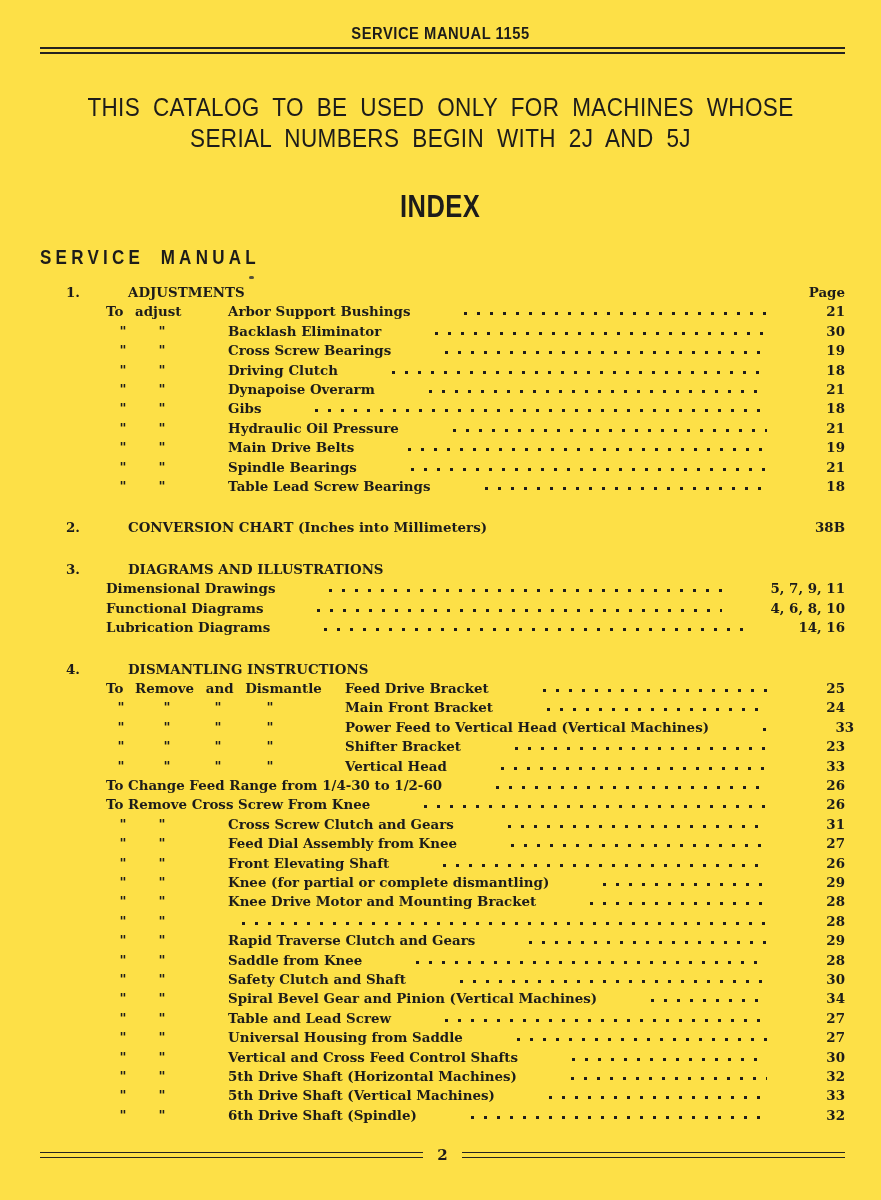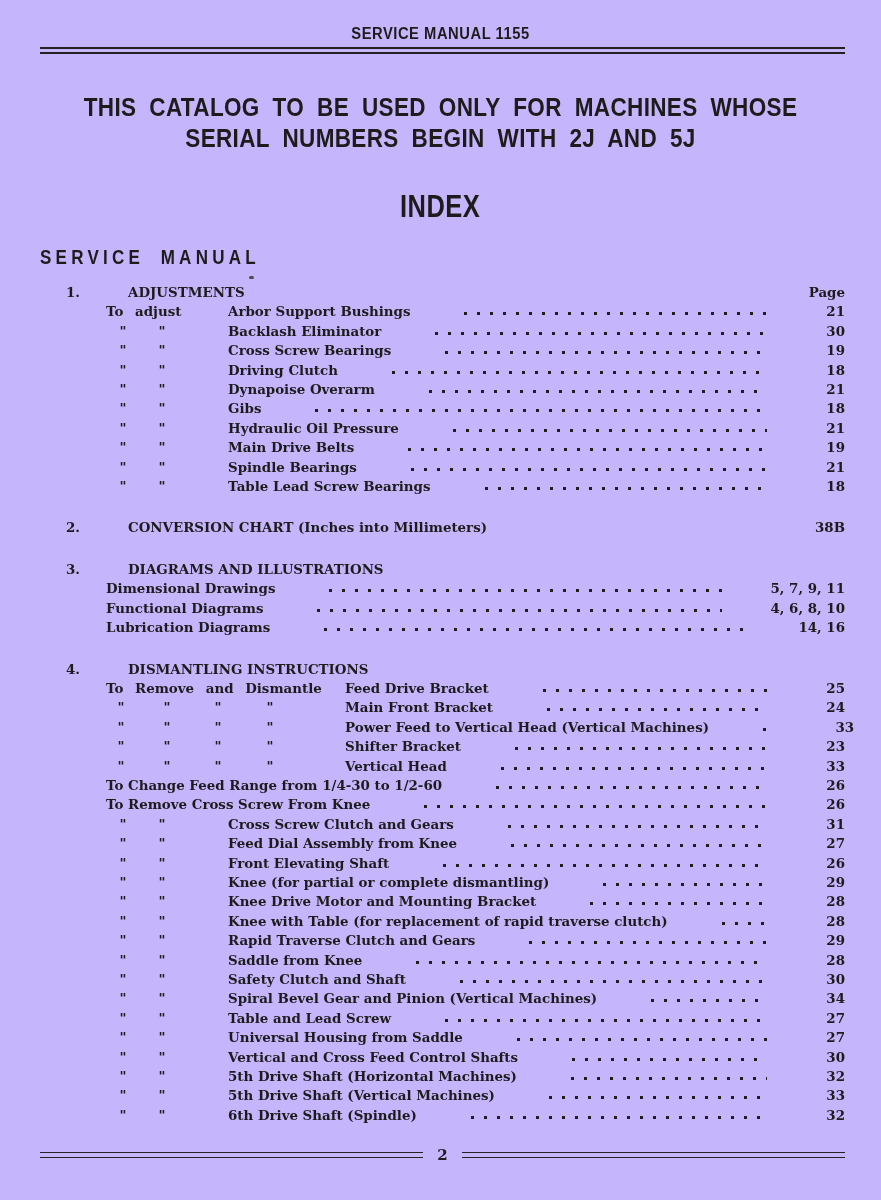--- a/index.html
+++ b/index.html
@@ -1,20 +1,20 @@
 <!DOCTYPE html>
 <html><head>
 <meta charset="utf-8">
 <style>
   html,body{margin:0;padding:0;background:#e8e8e6;}
   .page{
     position:relative;
     width:881px;height:1200px;
     margin:0 auto;
-    background:#c4b5fd;
+    background:#fde047;
     color:#1d1c1a;
     overflow:hidden;
     font-family:"DejaVu Serif", serif;
   }
   
   .header-title{
     position:absolute;top:25px;left:0;width:100%;
     text-align:center;
     font-family:"Liberation Sans", sans-serif;
     font-weight:700;font-size:16px;letter-spacing:0.6px;
@@ -24,21 +24,21 @@
     position:absolute;top:47px;left:40px;right:36px;
     height:3px;
     border-top:2px solid #242220;
     border-bottom:2px solid #242220;
   }
   
   .notice{
     position:absolute;top:92px;left:0;width:100%;
     text-align:center;
     font-family:"Liberation Sans", sans-serif;
-    font-weight:700;font-size:25px;line-height:31px;
+    font-weight:400;font-size:25px;line-height:31px;
     letter-spacing:0.4px;word-spacing:7px;
   }
   .notice-line{transform:scaleX(0.9);transform-origin:50% 50%;}
   
   .index-title{
     position:absolute;top:190px;left:0;width:100%;
     text-align:center;
     font-family:"Liberation Sans", sans-serif;
     font-weight:700;font-size:30px;letter-spacing:0.5px;text-decoration:underline;
   }
@@ -350,21 +350,20 @@
           </span>
           <span class="lbl">Knee Drive Motor and Mounting Bracket</span>
           <span class="leader"></span>
           <span class="pg">28</span>
         </div>
         <div class="row">
           <span class="prefix p2">
             <span class="c">"</span>
             <span class="c">"</span>
           </span>
-          <span class="lbl">Knee with Table (for replacement of rapid traverse clutch)</span>
           <span class="leader"></span>
           <span class="pg">28</span>
         </div>
         <div class="row">
           <span class="prefix p2">
             <span class="c">"</span>
             <span class="c">"</span>
           </span>
           <span class="lbl">Rapid Traverse Clutch and Gears</span>
           <span class="leader"></span>

